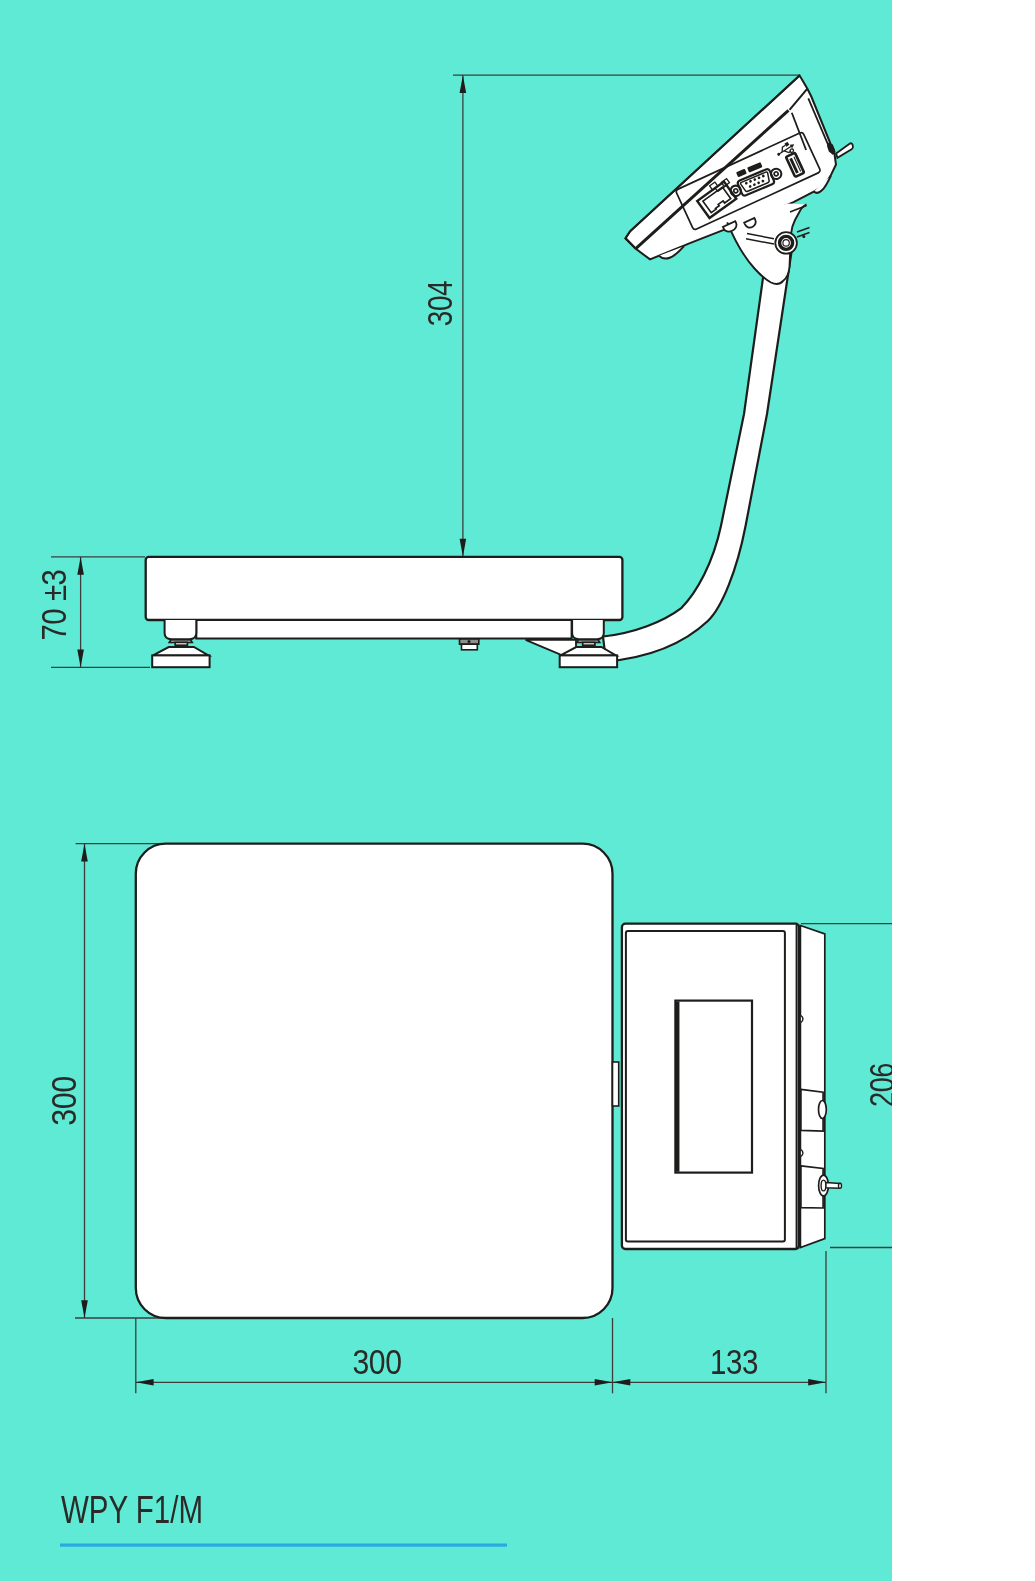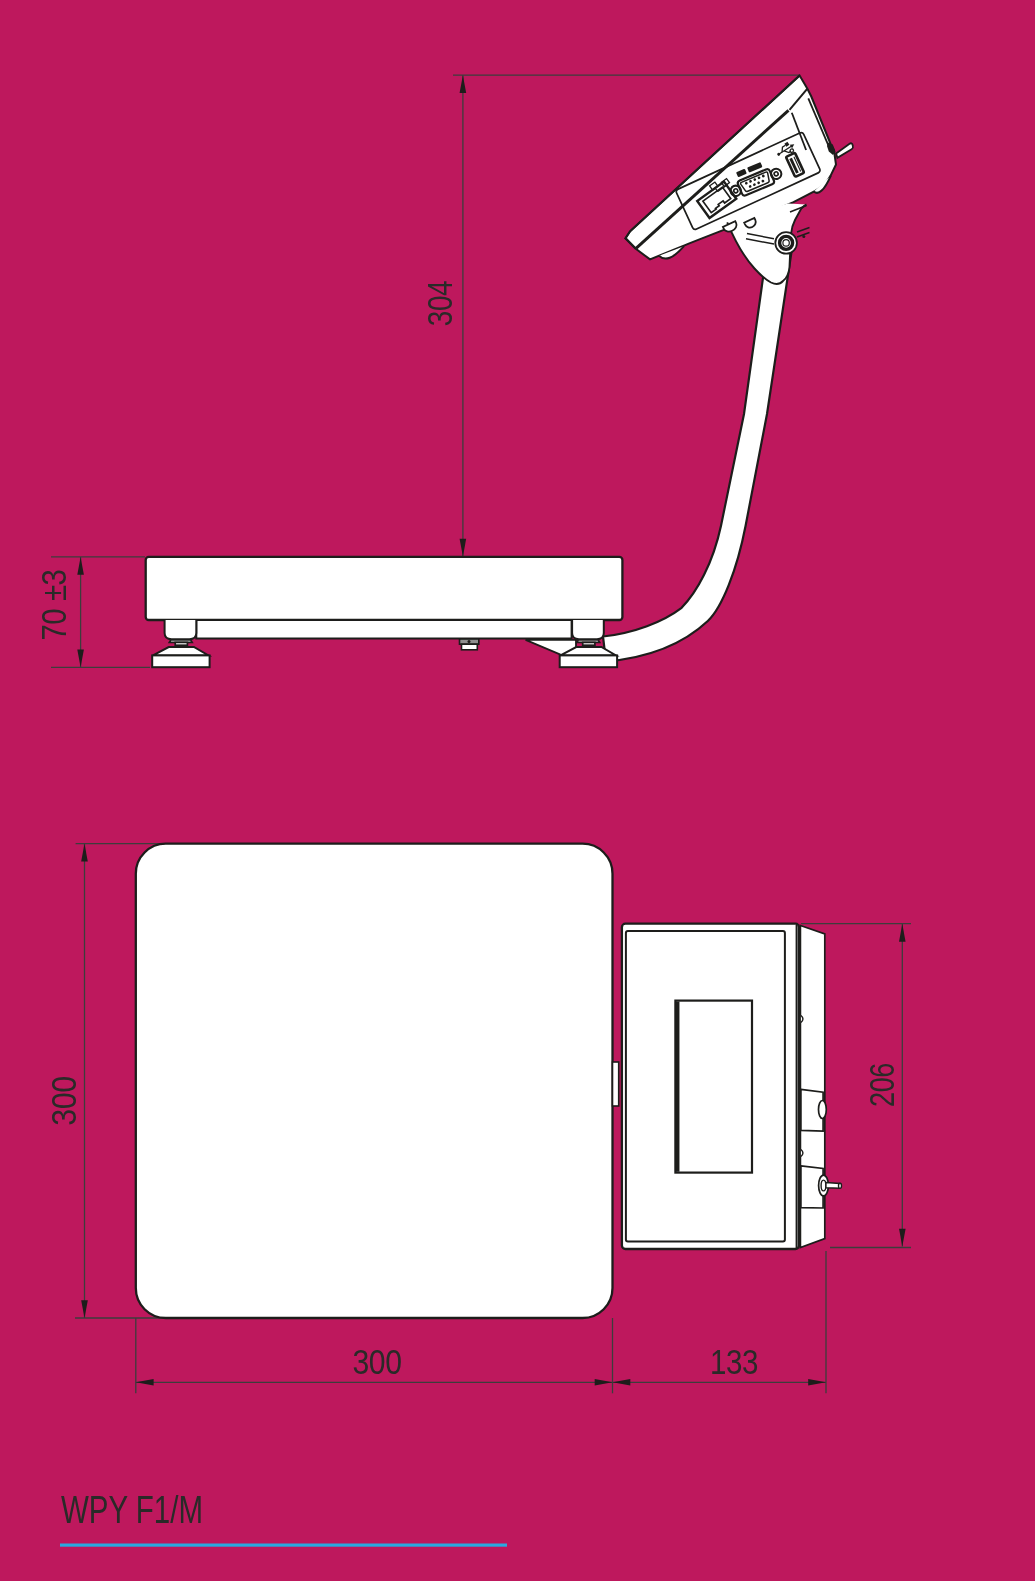--- a/index.html
+++ b/index.html
@@ -1,16 +1,16 @@
 <!DOCTYPE html>
 <html><head>
 <meta charset="utf-8">
 <style>
   html,body{margin:0;padding:0;background:#ffffff;}
-  #page{width:1035px;height:1581px;position:relative;background:#be185d;overflow:hidden;text-align:right;}
+  #page{width:892px;height:1581px;position:relative;background:#5eead4;overflow:hidden;text-align:right;}
   svg{display:block;}
   text{font-family:"Liberation Sans", sans-serif;fill:#2a2a28;}
 </style>
 </head>
 <body>
 <div id="page">
 <svg width="1035" height="1581" viewBox="0 0 1035 1581" xmlns="http://www.w3.org/2000/svg">
 
   <g id="dims-side" stroke="#3d3d3c" stroke-width="1.3" fill="none">
 

